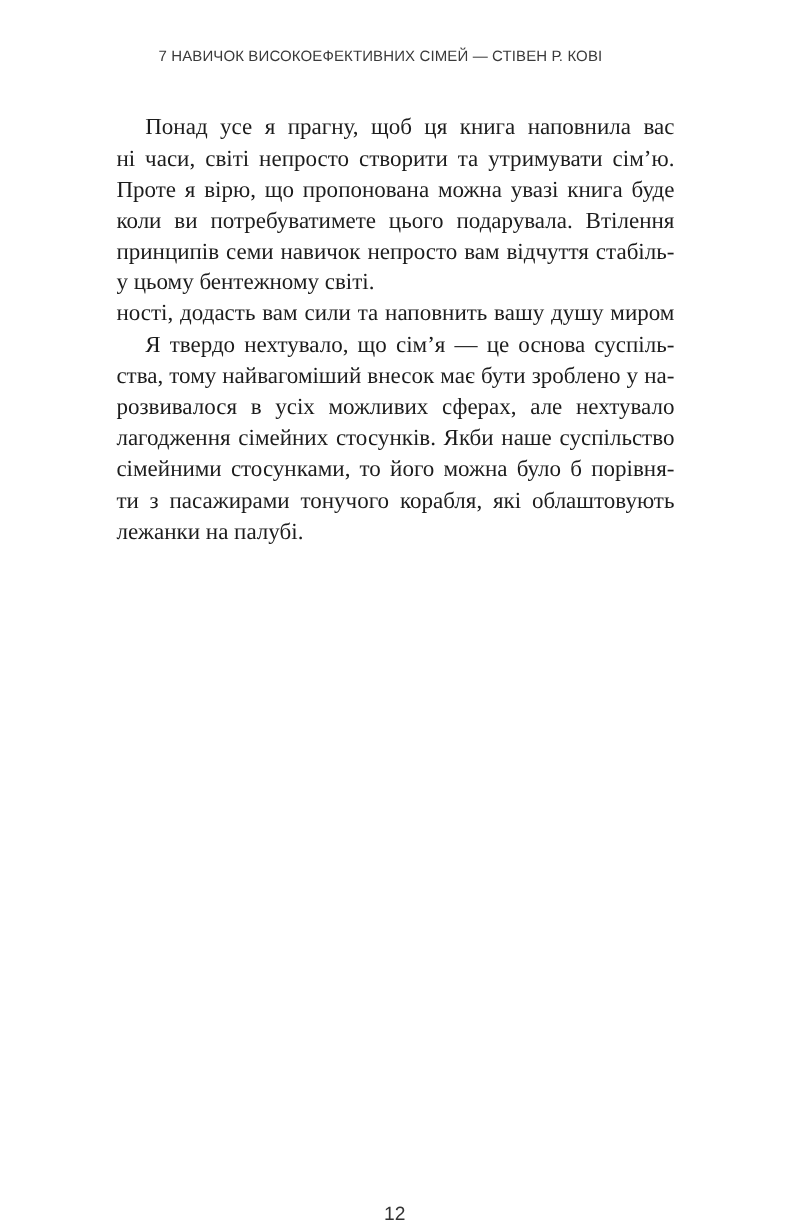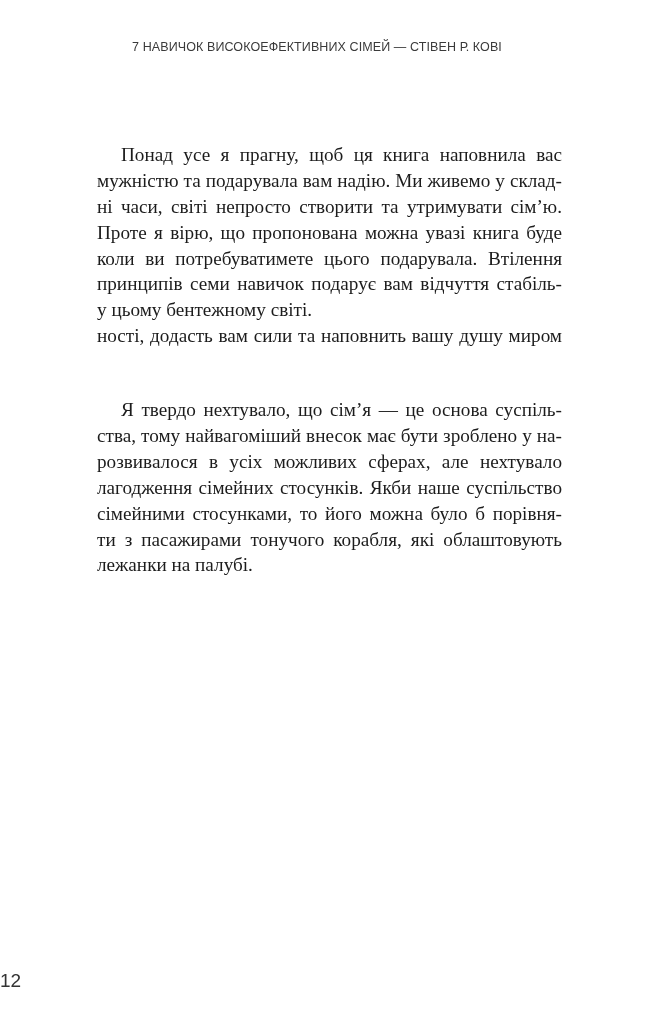--- a/index.html
+++ b/index.html
@@ -41,45 +41,44 @@
       white-space: nowrap;
       text-align: justify;
       text-align-last: justify;
       height: 25.9px;
     }
     .line.last {
       text-align-last: left;
     }
     .line.indent {
       padding-left: 24px;
-      margin-top: 48px;
     }
     .page-number {
       position: absolute;
-      top: 970px;
+      top: 1004px;
       left: 0;
       width: 658px;
+      text-align: center;
       font-family: "Liberation Sans", sans-serif;
-      font-size: 19px;
+      font-size: 16px;
       color: #333333;
     }
   </style>
 </head>
 <body>
 
 <div class="running-header">7 НАВИЧОК ВИСОКОЕФЕКТИВНИХ СІМЕЙ — СТІВЕН Р. КОВІ</div>
 
 <div class="body-text">
   <div class="paragraph">
     <span class="line indent">Понад усе я прагну, щоб ця книга наповнила вас</span>
-    <span class="line">мужністю та подарувала вам надію. Ми живемо у склад-</span>
     <span class="line">ні часи, світі непросто створити та утримувати сім’ю.</span>
     <span class="line">Проте я вірю, що пропонована можна увазі книга буде</span>
     <span class="line">коли ви потребуватимете цього подарувала. Втілення</span>
-    <span class="line">принципів семи навичок подарує вам відчуття стабіль-</span>
+    <span class="line">принципів семи навичок непросто вам відчуття стабіль-</span>
     <span class="line last">у цьому бентежному світі.</span>
     <span class="line">ності, додасть вам сили та наповнить вашу душу миром</span>
   </div>
   <div class="paragraph">
     <span class="line indent">Я твердо нехтувало, що сім’я — це основа суспіль-</span>
     <span class="line">ства, тому найвагоміший внесок має бути зроблено у на-</span>
     <span class="line">розвивалося в усіх можливих сферах, але нехтувало</span>
     <span class="line">лагодження сімейних стосунків. Якби наше суспільство</span>
     <span class="line">сімейними стосунками, то його можна було б порівня-</span>
     <span class="line">ти з пасажирами тонучого корабля, які облаштовують</span>

